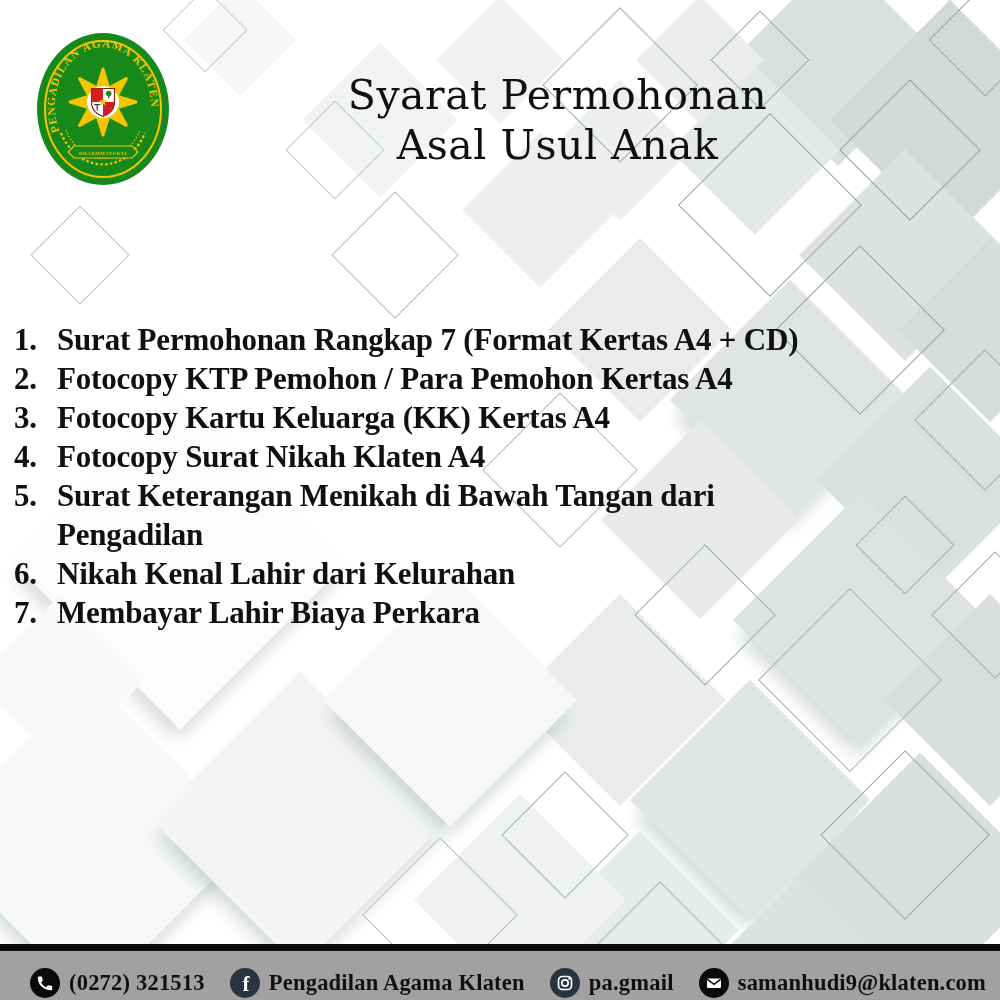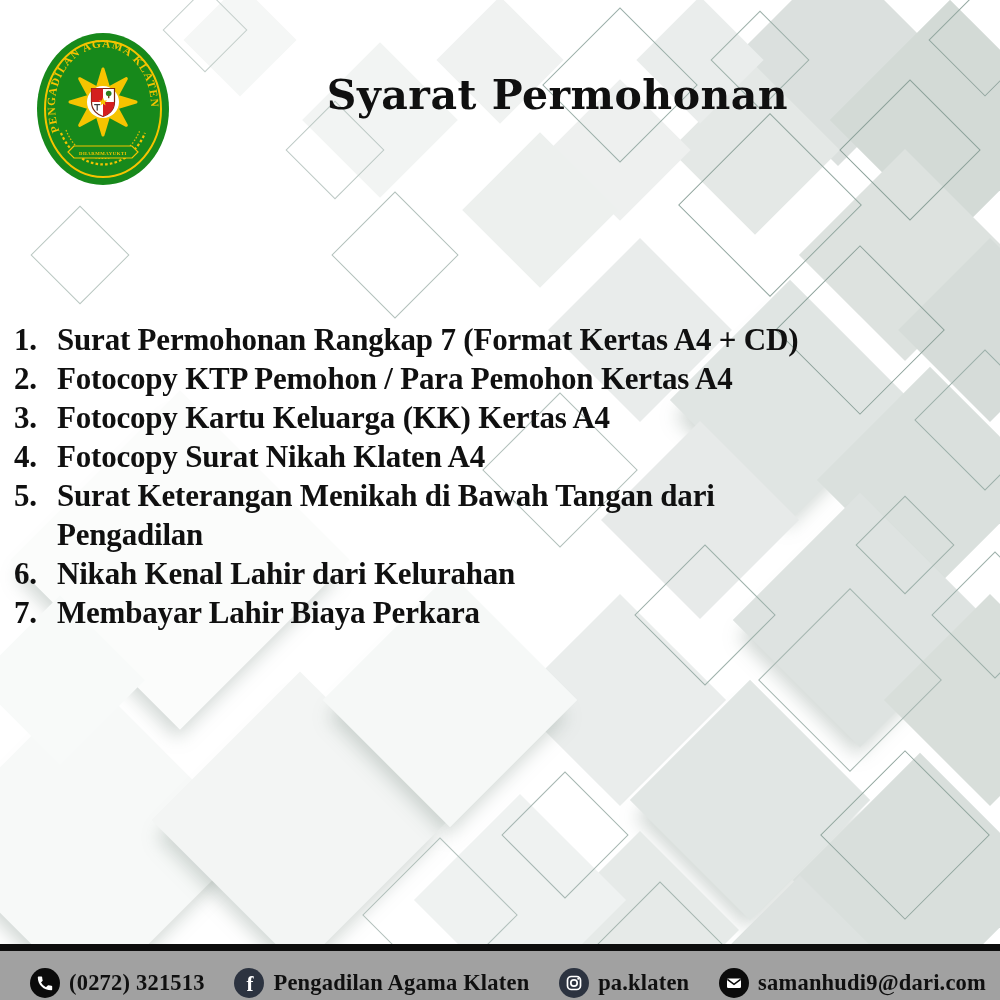--- a/index.html
+++ b/index.html
@@ -10,21 +10,21 @@
   body{margin:0;background:#fff;}
   .canvas{position:relative;width:1000px;height:1000px;overflow:hidden;background:#ffffff;
           font-family:"Liberation Serif","DejaVu Serif",serif;color:var(--text);}
   
   .bg{position:absolute;inset:0;z-index:0;}
   .dm{position:absolute;transform:rotate(45deg);}
   
   .logo{position:absolute;left:37px;top:33px;width:132px;height:152px;z-index:2;}
   
   .title{position:absolute;left:190px;right:75px;top:70px;z-index:2;text-align:center;
-         font-family:"DejaVu Serif","Liberation Serif",serif;font-weight:700;
+         font-family:"DejaVu Serif","Liberation Serif",serif;font-weight:400;
          font-size:41px;line-height:50px;letter-spacing:.5px;}
   
   .reqs{position:absolute;left:14px;right:6px;top:320px;z-index:2;margin:0;padding:0;list-style:none;
         font-weight:700;font-size:31px;line-height:39px;letter-spacing:-0.2px;}
   .reqs li{display:flex;align-items:flex-start;}
   .reqs .num{flex:0 0 43px;}
   .reqs .txt{flex:1;}
   .t1,.t2{display:block;white-space:nowrap;}
   .t2:empty{display:none;}
   
@@ -118,20 +118,21 @@
     <path d="M 29 97 A 41 50 0 0 0 103 97" fill="none" stroke="#f6c400" stroke-width="1.3" stroke-dasharray="1.6 1.6" opacity=".85"></path>
 
     <g>
       <path d="M37 113 l-6 6 6 6 h58 l6 -6 -6 -6 z" fill="#17891b" stroke="#f6c400" stroke-width="1.2"></path>
       <text x="66" y="121.6" text-anchor="middle" font-size="4.8" font-weight="bold" letter-spacing=".5" fill="#f6c400" font-family="Liberation Serif, serif">DHARMMAYUKTI</text>
     </g>
   </svg>
 
   <div class="title">
     <div>Syarat Permohonan</div>
+    <div>Asal Usul Anak</div>
   </div>
 
   <ol class="reqs">
     <li>
       <span class="num">1.</span>
       <span class="txt">
           <span class="t1">Surat Permohonan Rangkap 7 (Format Kertas A4 + CD)</span>
         </span>
     </li>
     <li>
@@ -195,26 +196,26 @@
     </div>
     <div class="fitem">
       <span class="ficon">
         <svg viewBox="0 0 30 30">
             <circle cx="15" cy="15" r="15" fill="#2c3340"></circle>
           <rect x="8.5" y="8.5" width="13" height="13" rx="3.8" fill="none" stroke="#ffffff" stroke-width="1.7"></rect>
           <circle cx="15" cy="15" r="3.2" fill="none" stroke="#ffffff" stroke-width="1.7"></circle>
           <circle cx="19.3" cy="10.7" r="1.1" fill="#ffffff"></circle>
         </svg>
       </span>
-      <span class="flabel">pa.klaten</span>
+      <span class="flabel">pa.gmail</span>
     </div>
     <div class="fitem">
       <span class="ficon">
         <svg viewBox="0 0 30 30">
             <circle cx="15" cy="15" r="15" fill="#0b0b0b"></circle>
           <rect x="8" y="10.5" width="14" height="9.5" rx="1.2" fill="#ffffff"></rect>
           <path d="M8.4 11.3 L15 16.3 L21.6 11.3" fill="none" stroke="#0b0b0b" stroke-width="1.6"></path>
         </svg>
       </span>
-      <span class="flabel">samanhudi9@dari.com</span>
+      <span class="flabel">samanhudi9@klaten.com</span>
     </div>
   </footer>
 </div>
 
 </body></html>

